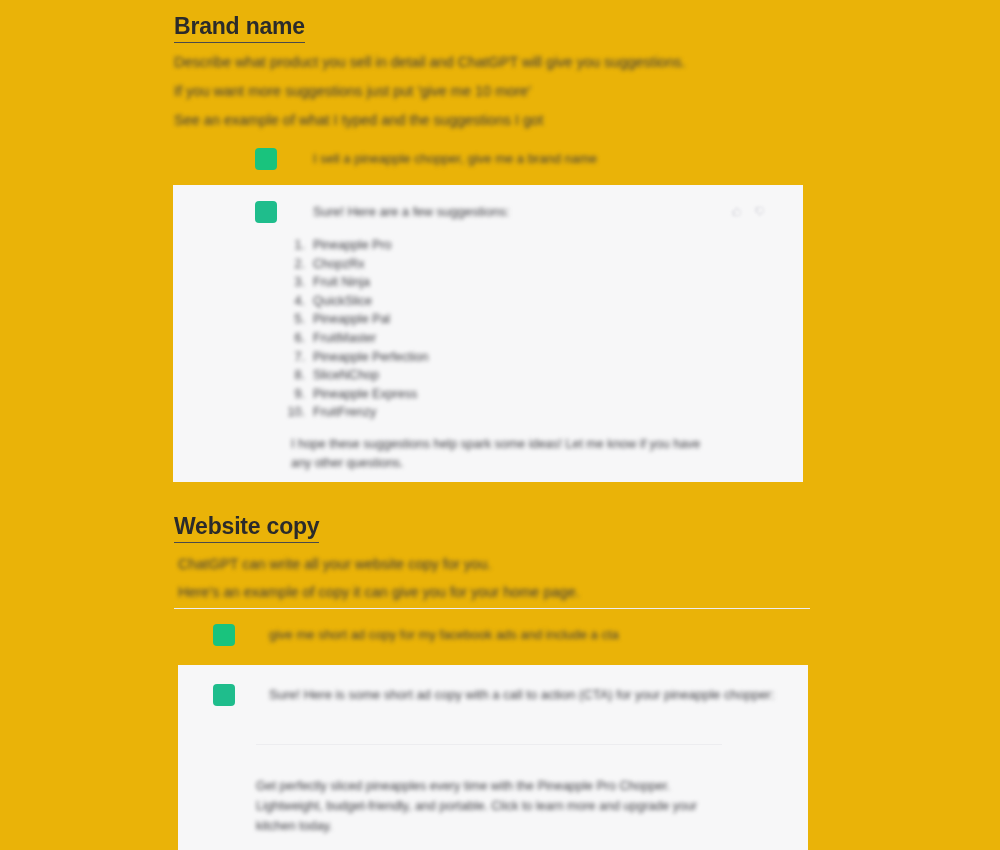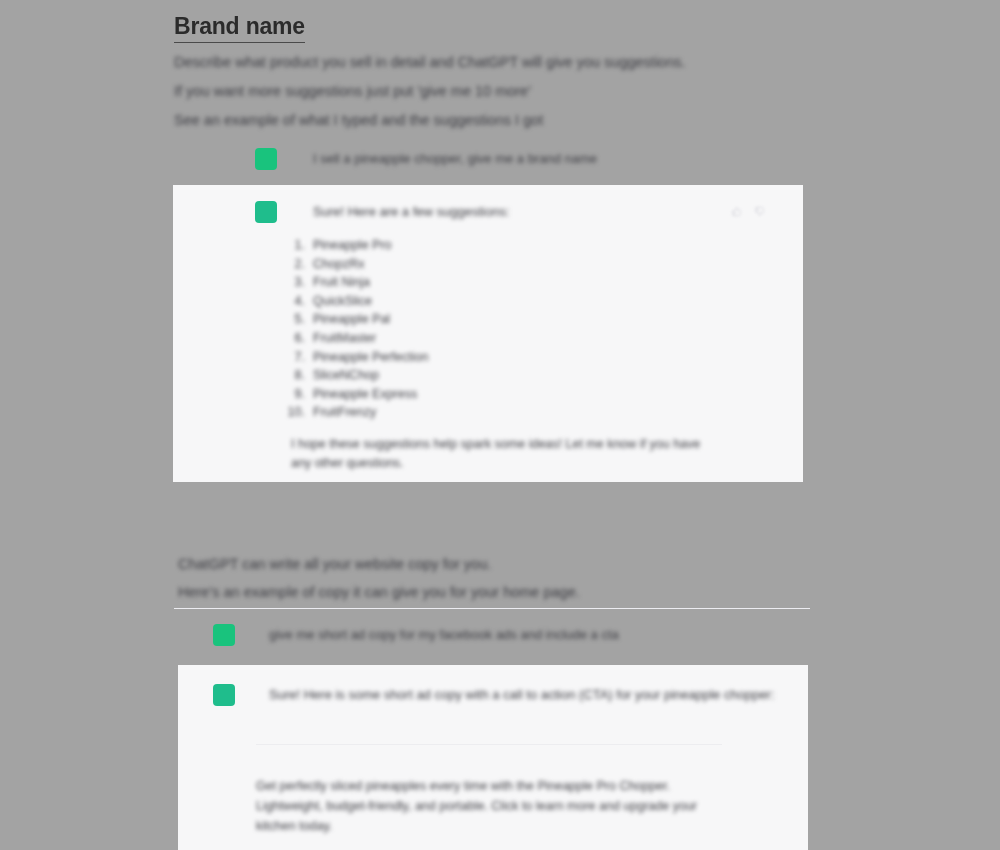--- a/index.html
+++ b/index.html
@@ -9,21 +9,21 @@
     height: 850px;
     background: #ffffff;
     font-family: "Liberation Sans", sans-serif;
     overflow: hidden;
   }
 
   .page {
     position: relative;
     width: 1000px;
     height: 850px;
-    background: #a3a3a3;
+    background: #eab308;
   }
 
   
   .section-heading {
     position: absolute;
     left: 174px;
     font-size: 23px;
     font-weight: bold;
     color: #2b2b2b;
     letter-spacing: -0.2px;
@@ -236,20 +236,21 @@
         <span>Pineapple Express</span>
       </li>
       <li>
         <span class="num">10.</span>
         <span>FruitFrenzy</span>
       </li>
     </ul>
 
   <div class="closing-para blurred">I hope these suggestions help spark some ideas! Let me know if you have any other questions.</div>
 
+  <div class="section-heading" id="heading-website">Website copy</div>
 
   <div class="intro-line blurred" style="left:178px; top:556px;">ChatGPT can write all your website copy for you.</div>
   <div class="intro-line blurred" style="left:178px; top:584px;">Here's an example of copy it can give you for your home page.</div>
 
   <div class="divider" id="divider-website"></div>
 
   <div class="chat-row" style="left:213px; top:624px;">
     <span class="avatar"></span>
     <span class="msg-text blurred" style="margin-left:34px; margin-top:3px;">give me short ad copy for my facebook ads and include a cta</span>
   </div>

